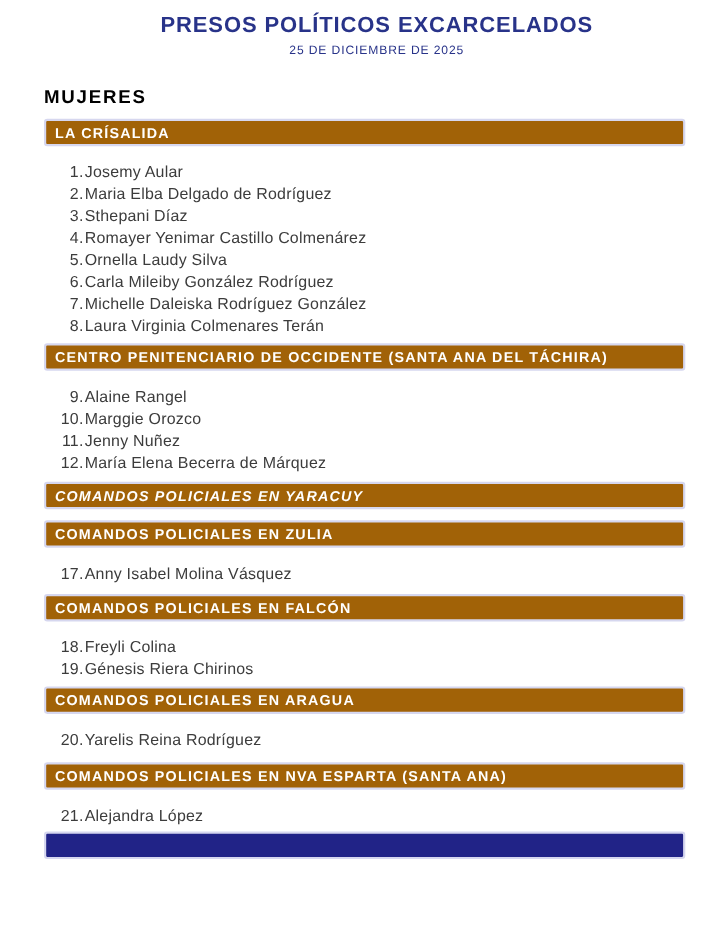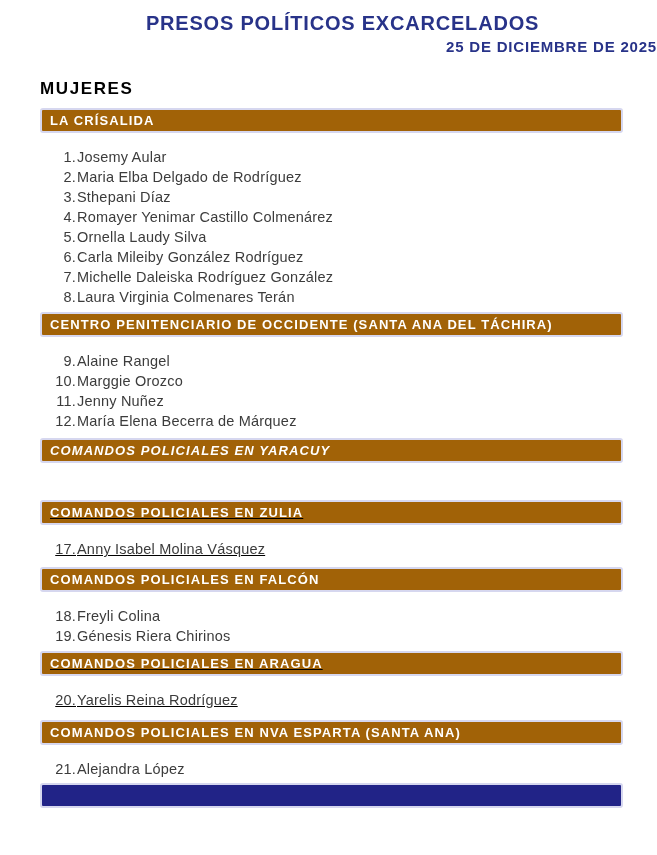--- a/index.html
+++ b/index.html
@@ -13,26 +13,25 @@
   }
   .header { text-align: center; padding-top: 10px; padding-left: 28px; }
   .title {
     font-size: 20px;
     font-weight: bold;
     color: #283389;
     letter-spacing: 0.8px;
     line-height: 26px;
   }
   .subtitle {
-    font-size: 15px;
-    font-weight: bold;
+    font-size: 11px;
+    font-weight: normal;
     color: #283389;
     letter-spacing: 0.8px;
     line-height: 21px;
-    text-align: right;
   }
   .group-heading {
     margin: 22px 0 0 40px;
     font-size: 17px;
     font-weight: bold;
     color: #000000;
     letter-spacing: 1.6px;
     line-height: 20px;
   }
   .content { margin: 0 34px 0 40px; }
@@ -61,23 +60,23 @@
     line-height: 20px;
     font-size: 14.5px;
     color: #3c3c3c;
     letter-spacing: 0.2px;
   }
   .num { flex: 0 0 36px; width: 36px; text-align: right; }
   .nm { margin-left: 1px; }
   .section:nth-of-type(1) { margin-top: 9px; }
   .section:nth-of-type(2) { margin-top: 5px; }
   .section:nth-of-type(3) { margin-top: 7px; font-style: italic; }
-  .section:nth-of-type(4) { margin-top: 37px; text-decoration: underline; }
+  .section:nth-of-type(4) { margin-top: 10px; }
   .section:nth-of-type(5) { margin-top: 8px; }
-  .section:nth-of-type(6) { margin-top: 5px; text-decoration: underline; }
+  .section:nth-of-type(6) { margin-top: 5px; }
   .section:nth-of-type(7) { margin-top: 10px; }
   .partial-bar {
     margin-top: 4px;
     height: 25px;
     background: #212387;
     border: 2px solid #d6d7ef;
     border-radius: 3px;
     box-sizing: border-box;
   }
 </style>

